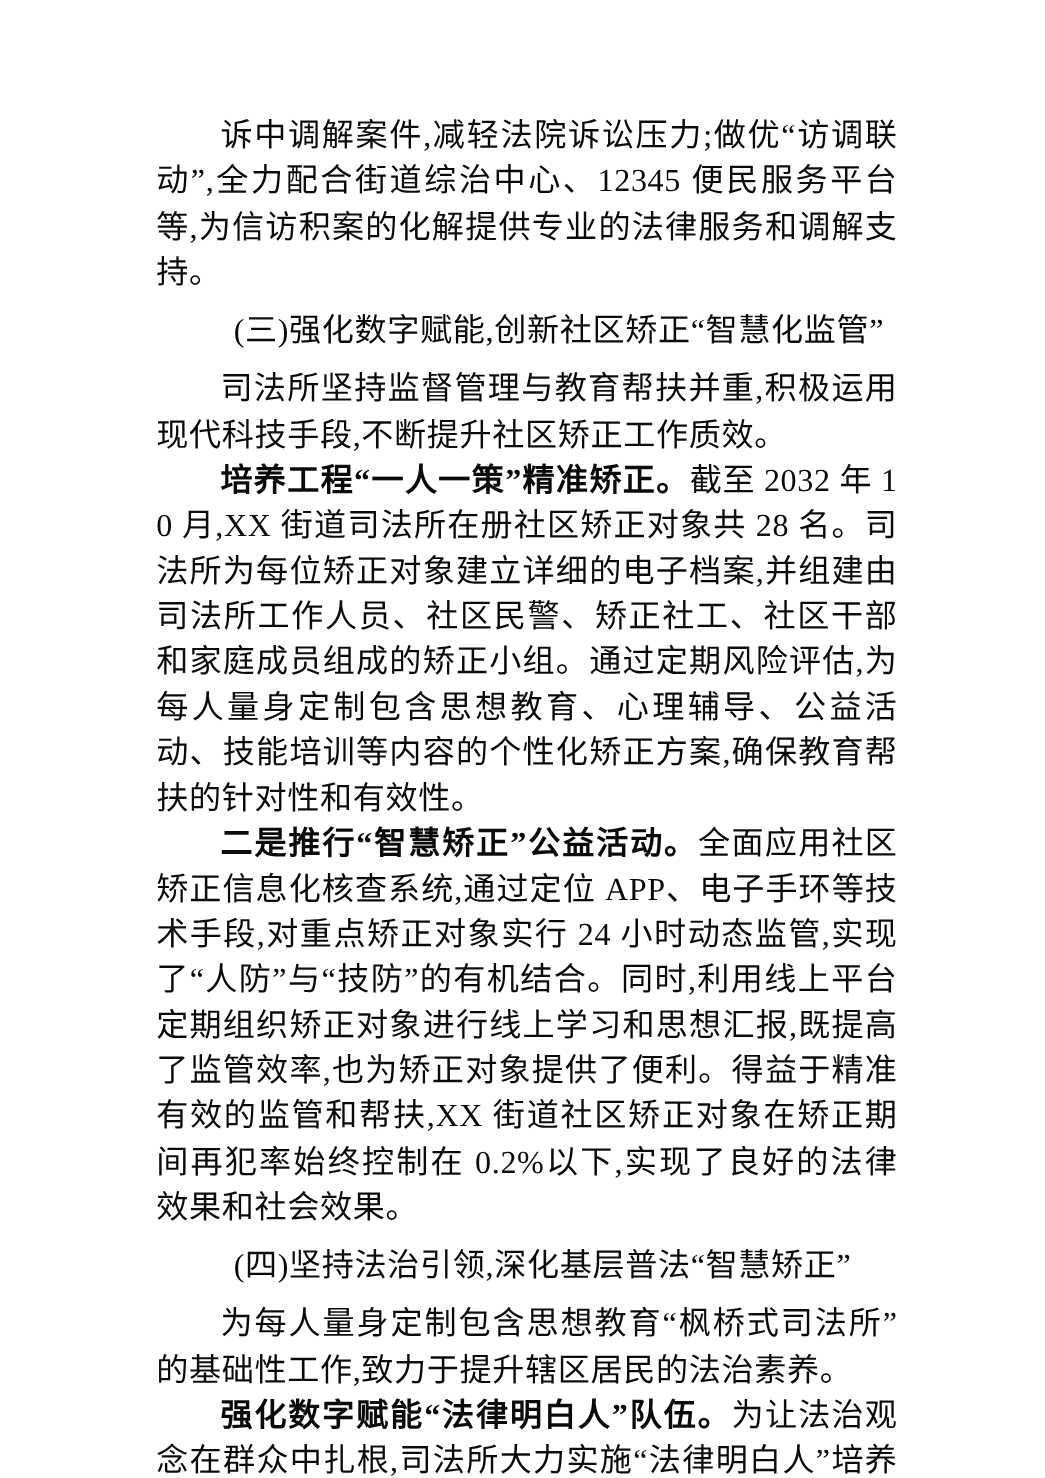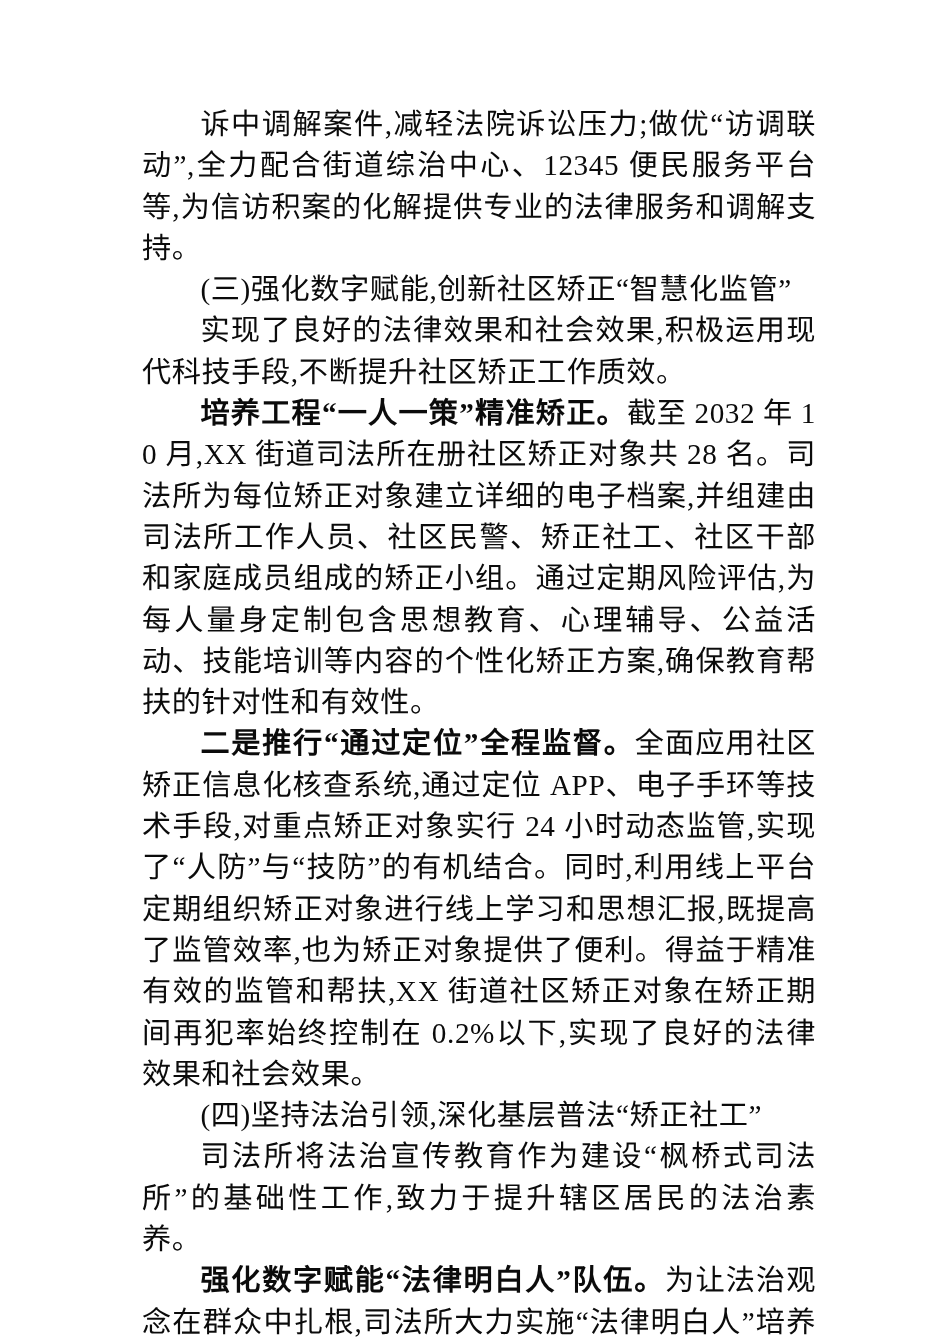--- a/index.html
+++ b/index.html
@@ -34,21 +34,21 @@
     line-height: 41.3px;
     text-align: justify;
     text-justify: inter-character;
     text-indent: 2em;
     letter-spacing: 0.02em;
     word-break: break-all;
     color: #0b0b0b;
   }
   
   .heading {
-    margin: 0;
+    margin: 12px;
     font-size: 29.2px;
     line-height: 41.3px;
     text-indent: 2em;
     text-align: left;
     letter-spacing: 0.02em;
     color: #0b0b0b;
     white-space: nowrap;
   }
   
   .lead {
@@ -59,26 +59,26 @@
 </head>
 <body>
 
 <div class="page">
   <div class="text-block">
 
     <p class="para">诉中调解案件,减轻法院诉讼压力;做优“访调联动”,全力配合街道综治中心、12345 便民服务平台等,为信访积案的化解提供专业的法律服务和调解支持。</p>
 
     <p class="heading">(三)强化数字赋能,创新社区矫正“智慧化监管”</p>
 
-    <p class="para">实现了良好的法律效果和社会效果,积极运用现代科技手段,不断提升社区矫正工作质效。</p>
+    <p class="para">司法所坚持监督管理与教育帮扶并重,积极运用现代科技手段,不断提升社区矫正工作质效。</p>
 
     <p class="para"><span class="lead">培养工程“一人一策”精准矫正。</span><span>截至 2032 年 10 月,XX 街道司法所在册社区矫正对象共 28 名。司法所为每位矫正对象建立详细的电子档案,并组建由司法所工作人员、社区民警、矫正社工、社区干部和家庭成员组成的矫正小组。通过定期风险评估,为每人量身定制包含思想教育、心理辅导、公益活动、技能培训等内容的个性化矫正方案,确保教育帮扶的针对性和有效性。</span></p>
 
-    <p class="para"><span class="lead">二是推行“通过定位”全程监督。</span><span>全面应用社区矫正信息化核查系统,通过定位 APP、电子手环等技术手段,对重点矫正对象实行 24 小时动态监管,实现了“人防”与“技防”的有机结合。同时,利用线上平台定期组织矫正对象进行线上学习和思想汇报,既提高了监管效率,也为矫正对象提供了便利。得益于精准有效的监管和帮扶,XX 街道社区矫正对象在矫正期间再犯率始终控制在 0.2%以下,实现了良好的法律效果和社会效果。</span></p>
+    <p class="para"><span class="lead">二是推行“智慧矫正”公益活动。</span><span>全面应用社区矫正信息化核查系统,通过定位 APP、电子手环等技术手段,对重点矫正对象实行 24 小时动态监管,实现了“人防”与“技防”的有机结合。同时,利用线上平台定期组织矫正对象进行线上学习和思想汇报,既提高了监管效率,也为矫正对象提供了便利。得益于精准有效的监管和帮扶,XX 街道社区矫正对象在矫正期间再犯率始终控制在 0.2%以下,实现了良好的法律效果和社会效果。</span></p>
 
-    <p class="heading">(四)坚持法治引领,深化基层普法“矫正社工”</p>
+    <p class="heading">(四)坚持法治引领,深化基层普法“智慧矫正”</p>
 
-    <p class="para">司法所将法治宣传教育作为建设“枫桥式司法所”的基础性工作,致力于提升辖区居民的法治素养。</p>
+    <p class="para">为每人量身定制包含思想教育“枫桥式司法所”的基础性工作,致力于提升辖区居民的法治素养。</p>
 
     <p class="para"><span class="lead">强化数字赋能“法律明白人”队伍。</span><span>为让法治观念在群众中扎根,司法所大力实施“法律明白人”培养工程。在乡村区域,注重从致富带头人、德高望重的乡贤、敢于担当的年轻人等人员中进行选拔;在城市社区,则注重从群众身边信得过的保安员、保洁员、维修员、售货员、网格员等群体中进行遴选。通过系统培训,引导这些“法律明白人”在宣传政策法规、引导法律服务、化解矛盾纠纷、参与基层治理中发挥示范引领作用。</span></p>
 
   </div>
 </div>
 
 </body></html>

